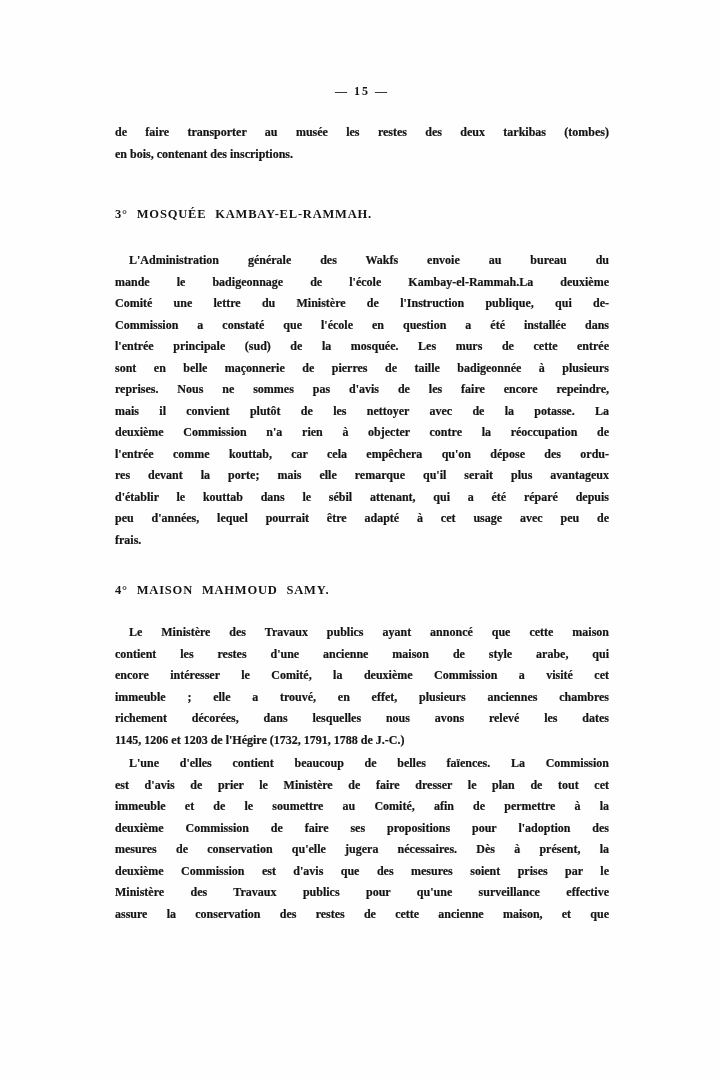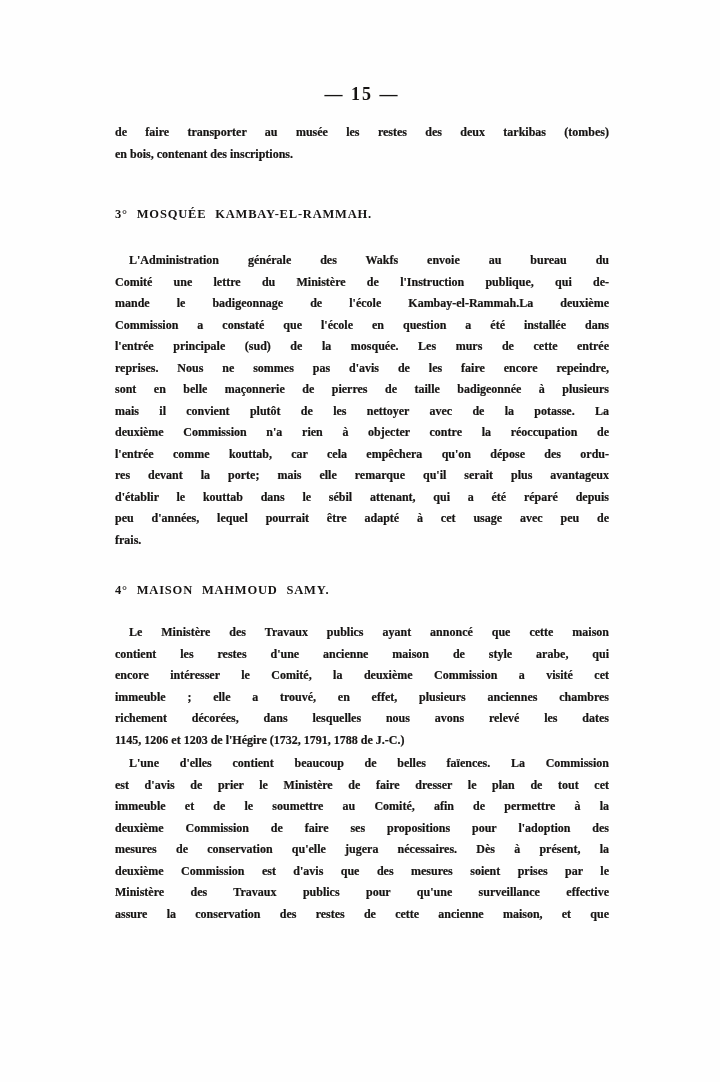--- a/index.html
+++ b/index.html
@@ -19,21 +19,21 @@
   .text-column {
     position: absolute;
     left: 115px;
     top: 0;
     width: 494px;
   }
   .page-number {
     margin-top: 84px;
     height: 22px;
     text-align: center;
-    font-size: 18px;
+    font-size: 12px;
     font-weight: bold;
     letter-spacing: 2px;
   }
   .heading {
     text-align: left;
     font-size: 12.5px;
     font-weight: bold;
     letter-spacing: 0.8px;
     word-spacing: 5px;
     height: 16px;
@@ -67,26 +67,26 @@
   <div class="text-column">
     <div class="page-number">— 15 —</div>
     <div id="page-body">
         <div class="paragraph para-1">
           <div class="line">de faire transporter au  musée les restes des  deux tarkibas (tombes)</div>
           <div class="line endline">en bois, contenant des inscriptions.</div>
         </div>
         <div class="heading heading-3">3° MOSQUÉE KAMBAY-EL-RAMMAH.</div>
         <div class="paragraph para-2">
           <div class="line indent">L'Administration générale des Wakfs envoie au bureau du</div>
+          <div class="line">mande le badigeonnage de l'école Kambay-el-Rammah.La deuxième</div>
           <div class="line">Comité une lettre du Ministère de l'Instruction publique, qui de-</div>
-          <div class="line">mande le badigeonnage de l'école Kambay-el-Rammah.La deuxième</div>
           <div class="line">Commission a constaté que l'école en question a été installée dans</div>
           <div class="line">l'entrée principale (sud) de la mosquée. Les murs de cette entrée</div>
+          <div class="line">sont en belle maçonnerie de pierres de taille badigeonnée à plusieurs</div>
           <div class="line">reprises. Nous ne sommes pas d'avis de les faire encore repeindre,</div>
-          <div class="line">sont en belle maçonnerie de pierres de taille badigeonnée à plusieurs</div>
           <div class="line">mais il convient plutôt de les nettoyer avec de la potasse. La</div>
           <div class="line">deuxième Commission n'a rien à objecter contre la réoccupation de</div>
           <div class="line">l'entrée comme kouttab, car cela empêchera qu'on dépose des ordu-</div>
           <div class="line">res devant la porte; mais elle remarque qu'il serait plus avantageux</div>
           <div class="line">d'établir le kouttab dans le sébil attenant, qui a été réparé depuis</div>
           <div class="line">peu d'années, lequel pourrait être adapté à cet usage avec peu de</div>
           <div class="line endline">frais.</div>
         </div>
         <div class="heading heading-4">4° MAISON MAHMOUD SAMY.</div>
         <div class="paragraph para-3">

